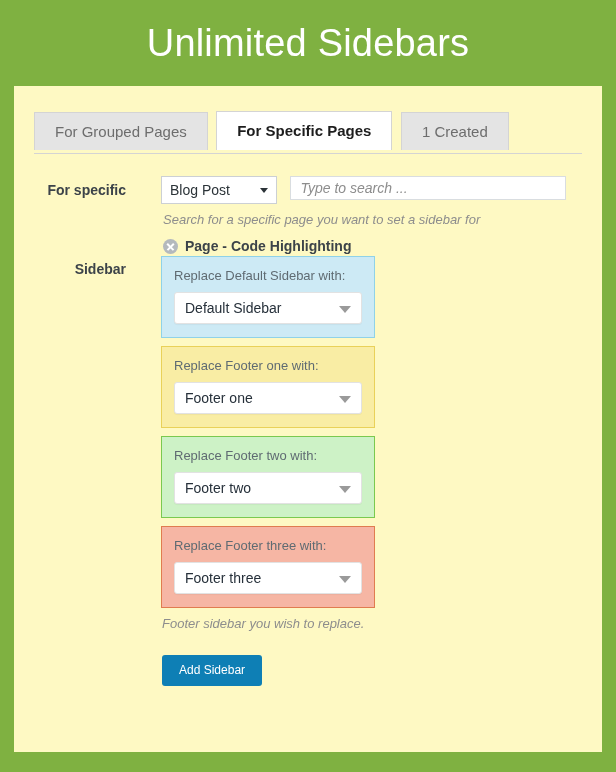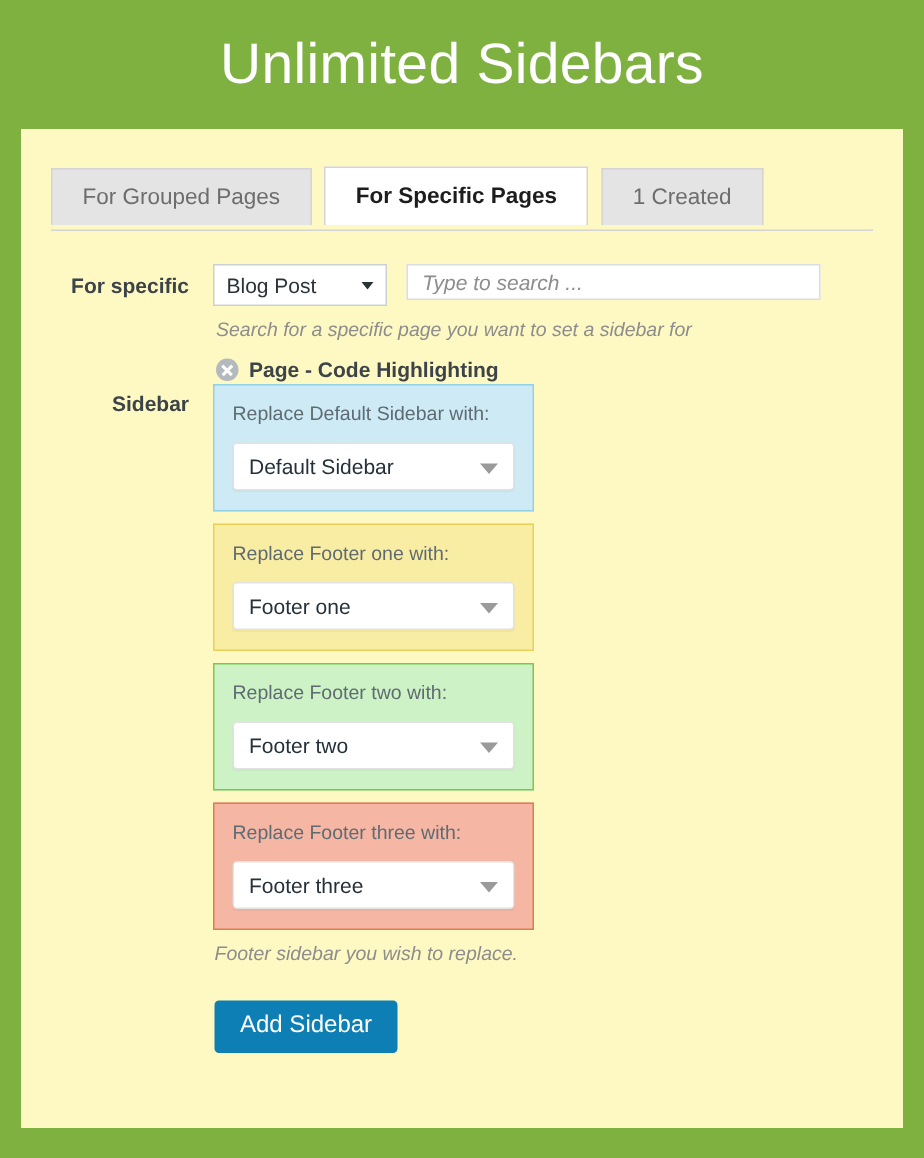--- a/index.html
+++ b/index.html
@@ -76,20 +76,21 @@
     z-index: 3;
   }
 
   
   .form {
     padding: 22px 20px 0 20px;
   }
   .row {
     display: flex;
     align-items: flex-start;
+    gap: 19px;
   }
   .field-label {
     width: 92px;
     min-width: 92px;
     text-align: right;
     padding-right: 16px;
     font-size: 14px;
     font-weight: bold;
     color: #3c4349;
     line-height: 28px;
@@ -223,21 +224,20 @@
     height: 32px;
     padding: 0 30px 0 10px;
     font-family: "Liberation Sans", sans-serif;
     font-size: 14px;
     color: #26303a;
     background: #ffffff;
     border: 1px solid #e2e2e2;
     border-radius: 3px;
     line-height: 30px;
     box-shadow: 0 1px 1px rgba(0,0,0,0.04);
-    margin-top: 12px;
   }
   .caret-big {
     position: absolute;
     right: 11px;
     top: 14px;
     width: 0; height: 0;
     border-left: 6px solid transparent;
     border-right: 6px solid transparent;
     border-top: 7px solid #9a9a9a;
     pointer-events: none;
@@ -250,21 +250,21 @@
     margin: 6px 0 0 1px;
   }
 
   .add-button {
     margin-top: 24px;
     margin-left: 1px;
     display: inline-block;
     padding: 9px 17px 10px 17px;
     background: #0e7fb5;
     color: #ffffff;
-    font-size: 16px;
+    font-size: 12px;
     font-family: "Liberation Sans", sans-serif;
     border: none;
     border-radius: 3px;
     cursor: pointer;
     line-height: 1;
   }
 </style>
 </head>
 <body>
 

